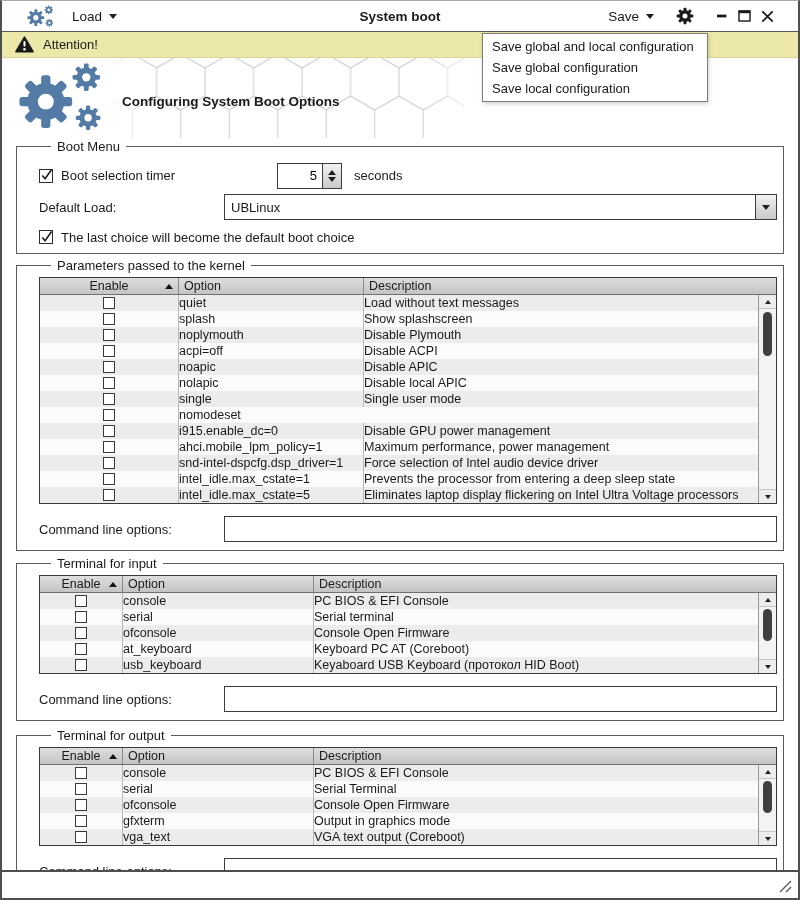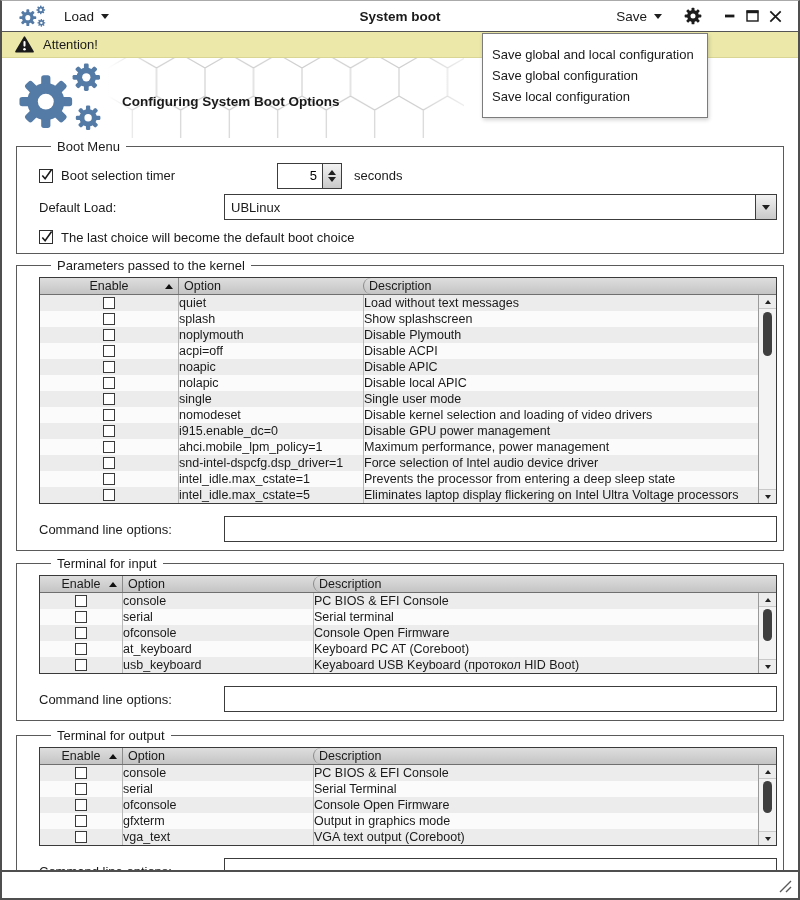--- a/index.html
+++ b/index.html
@@ -4,36 +4,36 @@
 <style>
   * { margin:0; padding:0; box-sizing:border-box; }
   html,body { width:800px; height:900px; overflow:hidden; background:#e8e8e8; }
   body { font-family:"Liberation Sans", sans-serif; font-size:13px; color:#1a1a1a; }
 
   .window { position:relative; width:800px; height:900px; background:#fff;
             border:2px solid #4f4f4f; border-top:1px solid #aaa; }
 
   
   .titlebar { position:relative; height:31px; border-bottom:1px solid #555;
-              display:flex; align-items:center; padding:0 16px; background:#fff; }
+              display:flex; align-items:center; padding:0 24px; background:#fff; }
   .tb-logo { margin-right:16px; flex:0 0 auto; }
   .menu-item { display:flex; align-items:center; gap:7px; cursor:default; font-size:13.5px; }
   .tb-title { position:absolute; left:50%; transform:translateX(-50%); font-weight:bold; font-size:13.5px; }
   .tb-right { margin-left:auto; display:flex; align-items:center; gap:22px; }
   .win-controls { display:flex; align-items:center; gap:10px; }
   .tri-down { width:0; height:0; border-left:4.5px solid transparent; border-right:4.5px solid transparent; border-top:5.5px solid #1f1f1f; }
 
   
   .banner { height:26px; background:#ebe8a9; border-bottom:1px solid #d9d594;
             display:flex; align-items:center; padding-left:13px; gap:9px; }
   .banner-text { font-size:13px; }
 
   
   .save-menu { position:absolute; left:480px; top:32px; width:226px; background:#fff;
-               border:1px solid #7c7c7c; z-index:30; padding:10px 0; box-shadow:1px 2px 4px rgba(0,0,0,.18); }
+               border:1px solid #7c7c7c; z-index:30; padding:2px 0; box-shadow:1px 2px 4px rgba(0,0,0,.18); }
   .save-menu div { height:21px; line-height:21px; padding-left:9px; font-size:13px; white-space:nowrap; }
 
   
   .header { position:relative; height:80px; background:#fff; overflow:hidden; }
   .header-logo { position:absolute; left:13px; top:4px; }
   .hex-strip { position:absolute; left:106px; top:-4px; width:356px; height:88px; }
   .hex-fade { position:absolute; left:106px; top:-4px; width:356px; height:88px;
               background:linear-gradient(90deg,#fff 0%, rgba(255,255,255,0) 12%, rgba(255,255,255,0) 88%, rgba(255,255,255,.6) 100%); }
   .header-title { position:absolute; left:120px; top:36px; font-weight:bold; font-size:13.5px; }
 
@@ -71,21 +71,21 @@
   .combo-btn { width:21px; height:100%; border-left:1px solid #3c3c3c;
                background:linear-gradient(#f2f2f2,#c9c9c9); display:flex; align-items:center; justify-content:center; }
 
   
   .table { position:relative; border:1px solid #3a3a3a; background:#fff; margin-top:4px; }
   .thead { display:flex; height:17px; background:linear-gradient(#dedede,#c4c4c4);
            border-bottom:1px solid #6f6f6f; font-size:12.5px; align-items:flex-start; }
   .th { height:100%; display:flex; align-items:center; }
   .th-enable { position:relative; justify-content:center; }
   .th-option, .th-desc { border-left:1px solid #8a8a8a; padding-left:5px; }
-  .th-desc { flex:1;border-radius:8px; }
+  .th-desc { flex:1; }
   .sort-arrow { position:absolute; right:5px; top:6px; width:0; height:0;
                 border-left:4px solid transparent; border-right:4px solid transparent; border-bottom:5px solid #111; }
   .tbody { width:calc(100% - 18px); }
   .trow { display:flex; height:16px; align-items:center; font-size:12.5px; }
   .trow:nth-child(odd) { background:#ececec; }
   .trow:nth-child(even) { background:#fbfbfb; }
   .td { height:100%; display:flex; align-items:center; }
   .td-enable { justify-content:center; }
   .td-option, .td-desc { border-left:1px solid #b8b8b8; white-space:nowrap; overflow:hidden; }
   .td-desc { flex:1; }
@@ -319,21 +319,20 @@
             </div>
             <div class="td td-option">single</div>
             <div class="td td-desc">Single user mode</div>
           </div>
 
           <div class="trow">
             <div class="td td-enable">
               <span class="cb-small"></span>
             </div>
             <div class="td td-option">nomodeset</div>
-            <div class="td td-desc">Disable kernel selection and loading of video drivers</div>
           </div>
 
           <div class="trow">
             <div class="td td-enable">
               <span class="cb-small"></span>
             </div>
             <div class="td td-option">i915.enable_dc=0</div>
             <div class="td td-desc">Disable GPU power management</div>
           </div>
 

